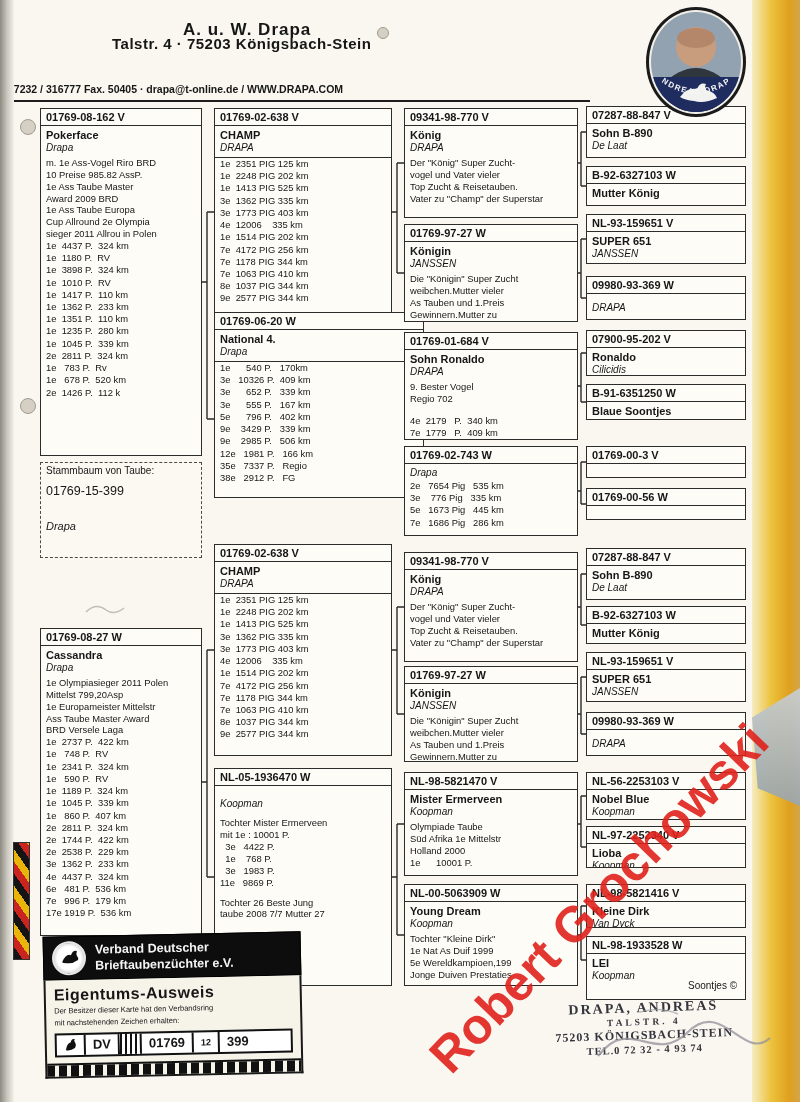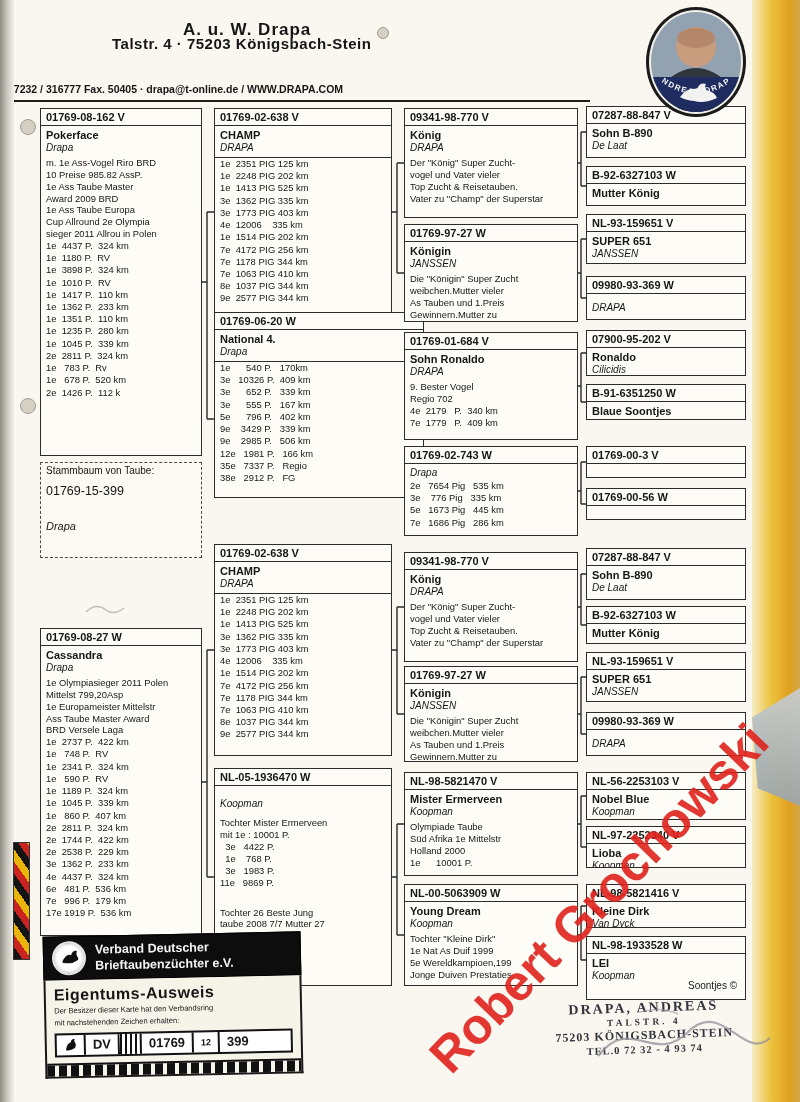--- a/index.html
+++ b/index.html
@@ -234,21 +234,21 @@
 
   <div class="box" style="left:214px;top:768px;width:178px;height:218px">
     <div class="ring">NL-05-1936470 W</div>
     <div class="strain" style="margin-top:12px">Koopman</div>
     <div class="desc" style="margin-top:8px">Tochter Mister Ermerveen
 mit 1e : 10001 P.</div>
     <div class="results">  3e   4422 P.
   1e    768 P.
   3e   1983 P.
 11e   9869 P.</div>
-    <div class="desc" style="margin-top:17px">Tochter 26 Beste Jung
+    <div class="desc" style="margin-top:7px">Tochter 26 Beste Jung
 taube 2008 7/7 Mutter 27</div>
   </div>
 
   <div class="box" style="left:404px;top:108px;width:174px;height:110px">
     <div class="ring">09341-98-770 V</div>
     <div class="bird-name">König</div>
     <div class="strain">DRAPA</div>
     <div class="desc">Der "König" Super Zucht-
 vogel und Vater vieler
 Top Zucht &amp; Reisetauben.
@@ -264,21 +264,21 @@
 As Tauben und 1.Preis
 Gewinnern.Mutter zu</div>
   </div>
 
   <div class="box" style="left:404px;top:332px;width:174px;height:108px">
     <div class="ring">01769-01-684 V</div>
     <div class="bird-name">Sohn Ronaldo</div>
     <div class="strain">DRAPA</div>
     <div class="desc">9. Bester Vogel
 Regio 702</div>
-    <div class="results" style="margin-top:0">4e  2179   P.  340 km
+    <div class="results" style="margin-top:10px">4e  2179   P.  340 km
 7e  1779   P.  409 km</div>
   </div>
 
   <div class="box" style="left:404px;top:446px;width:174px;height:90px">
     <div class="ring">01769-02-743 W</div>
     <div class="strain">Drapa</div>
     <div class="results" style="margin-top:2px">2e   7654 Pig   535 km
 3e    776 Pig   335 km
 5e   1673 Pig   445 km
 7e   1686 Pig   286 km</div>

